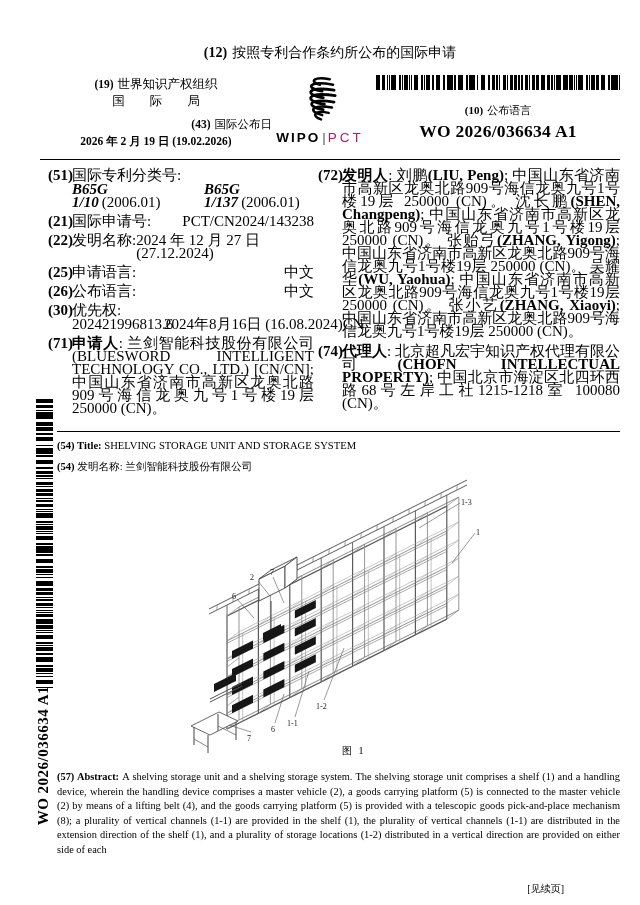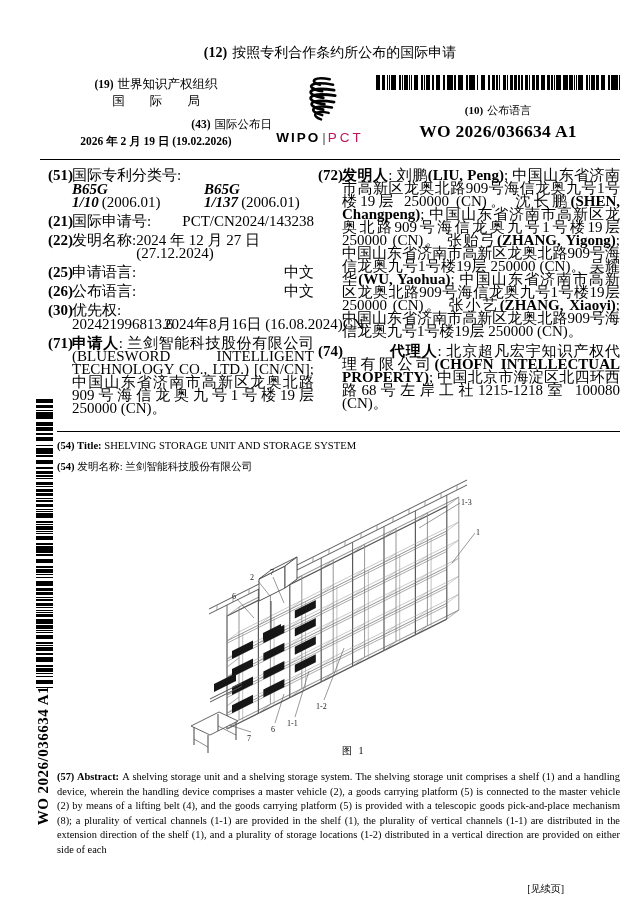--- a/index.html
+++ b/index.html
@@ -180,21 +180,21 @@
         </div>
       </div>
 
       <div class="col-right">
         <div class="para">
           <span class="f-num">(72)</span>
           <span><span style="font-weight: bold;">发明人</span><span>: 刘鹏</span><span style="font-weight: bold;">(LIU, Peng)</span><span>; 中国山东省济南市高新区龙奥北路909号海信龙奥九号1号楼19层 250000 (CN)。 沈长鹏</span><span style="font-weight: bold;">(SHEN, Changpeng)</span><span>; 中国山东省济南市高新区龙奥北路909号海信龙奥九号1号楼19层 250000 (CN)。 张贻弓</span><span style="font-weight: bold;">(ZHANG, Yigong)</span><span>; 中国山东省济南市高新区龙奥北路909号海信龙奥九号1号楼19层 250000 (CN)。 吴耀华</span><span style="font-weight: bold;">(WU, Yaohua)</span><span>; 中国山东省济南市高新区龙奥北路909号海信龙奥九号1号楼19层 250000 (CN)。 张小艺</span><span style="font-weight: bold;">(ZHANG, Xiaoyi)</span><span>; 中国山东省济南市高新区龙奥北路909号海信龙奥九号1号楼19层 250000 (CN)。</span></span>
         </div>
         <div class="para">
           <span class="f-num">(74)</span>
-          <span><span style="font-weight: bold; margin-left: 48px;">代理人</span><span>: 北京超凡宏宇知识产权代理有限公司</span><span style="font-weight: bold;">(CHOFN INTELLECTUAL PROPERTY)</span><span>; 中国北京市海淀区北四环西路68号左岸工社1215-1218室 100080 (CN)。</span></span>
+          <span><span style="font-weight: bold;">代理人</span><span>: 北京超凡宏宇知识产权代理有限公司</span><span style="font-weight: bold;">(CHOFN INTELLECTUAL PROPERTY)</span><span>; 中国北京市海淀区北四环西路68号左岸工社1215-1218室 100080 (CN)。</span></span>
         </div>
       </div>
     </div>
 
     <div class="title-sec">
       <hr class="rule">
       <div class="t-line"><span style="font-weight: bold;">(54) Title: </span><span>SHELVING STORAGE UNIT AND STORAGE SYSTEM</span></div>
       <div class="t-line"><span style="font-weight: bold;">(54) </span><span>发明名称: 兰剑智能科技股份有限公司</span></div>
     </div>
 

